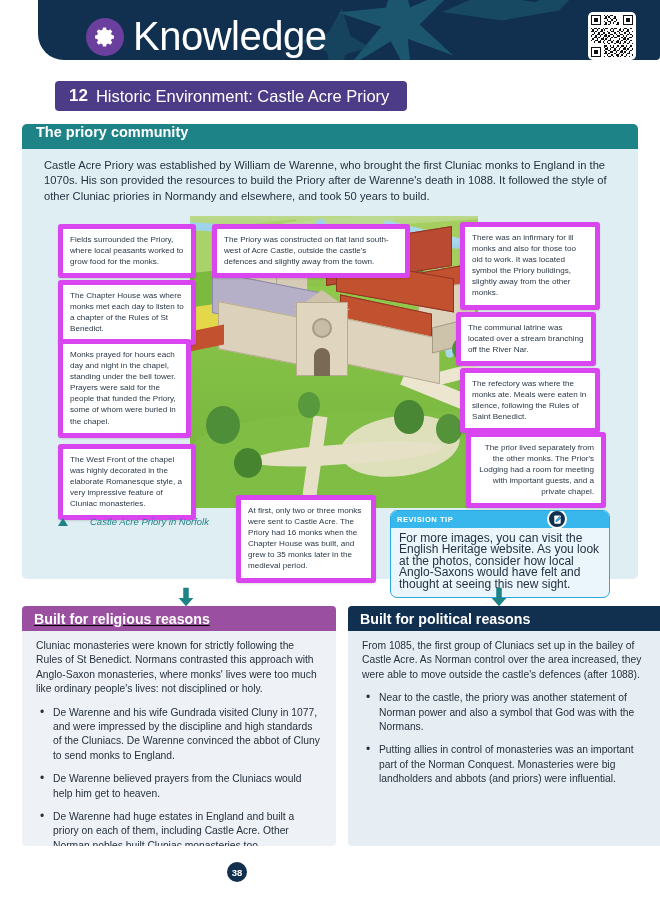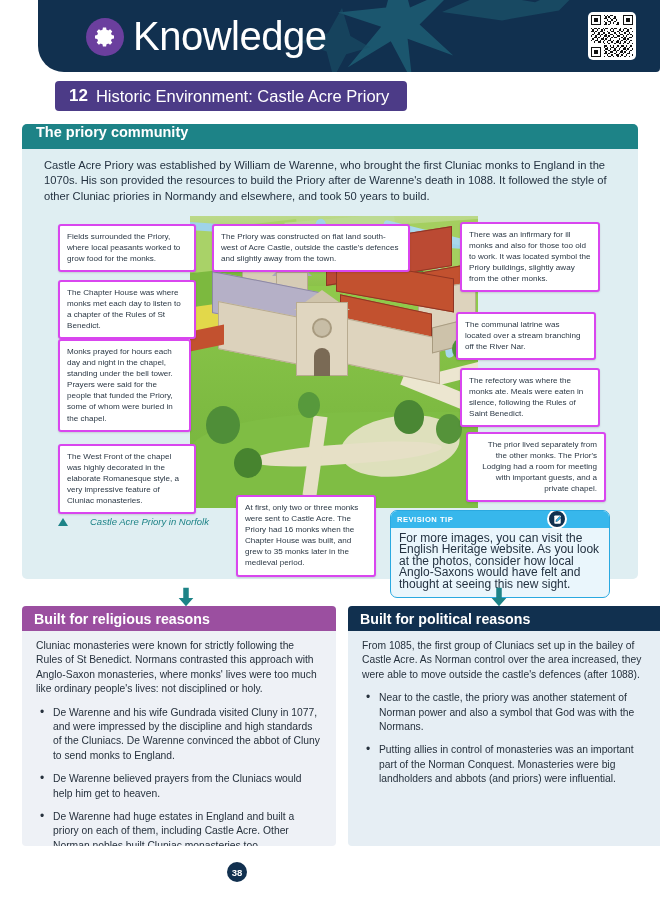--- a/index.html
+++ b/index.html
@@ -16,21 +16,21 @@
     position: relative;
     width: 660px;
     height: 900px;
     background: #ffffff;
   }
 
   
   .banner {
     position: absolute;
     left: 38px; top: 0;
-    width: 622px; height: 72px;
+    width: 622px; height: 60px;
     background: #11304f;
     border-bottom-left-radius: 26px;
     border-bottom-right-radius: 4px;
     overflow: hidden;
   }
   .banner-splat {
     position: absolute;
     pointer-events: none;
   }
   .splat-a {
@@ -219,21 +219,21 @@
   .t5 { left:182px; top:30px; width:16px; height:18px; background:#5b9a40; }
   .t6 { left:216px; top:52px; width:20px; height:22px; background:#4f8e38; }
   .t7 { left:44px; top:232px; width:28px; height:30px; background:#47842f; }
   .t8 { left:262px; top:122px; width:20px; height:22px; background:#51913a; }
   .t9 { left:150px; top:12px; width:14px; height:16px; background:#63a247; }
 
   
   .callout {
     position: absolute;
     background: #ffffff;
-    border: 2px solid #d946ef;
+    border: 5px solid #d946ef;
     border-radius: 3px;
     padding: 5px 7px 6px 7px;
     font-size: 8.1px;
     line-height: 11.1px;
     color: #2b3845;
     box-shadow: 0 1px 2px rgba(0,0,0,.13);
   }
 
   .co-fields     { left: 58px;  top: 224px; width: 138px; }
   .co-flatland   { left: 212px; top: 224px; width: 198px; }
@@ -323,21 +323,21 @@
   }
   .panel-left  { left: 22px;  top: 606px; width: 314px; height: 240px; background: #eef1f6; }
   .panel-right { left: 348px; top: 606px; width: 316px; height: 240px; background: #e6eef4; }
 
   .panel-head {
     height: 25px;
     display: flex;
     align-items: center;
     padding-left: 12px;
   }
-  .head-purple { background: #9b4fa0; }
+  .head-purple { background: #9b4fa0; text-decoration: underline; }
   .head-navy   { background: #11304f; }
   .panel-head-text {
     color: #ffffff;
     font-size: 14.2px;
     font-weight: bold;
   }
   .panel-body {
     padding: 8px 14px 0 14px;
     font-size: 10.3px;
     line-height: 14.4px;

